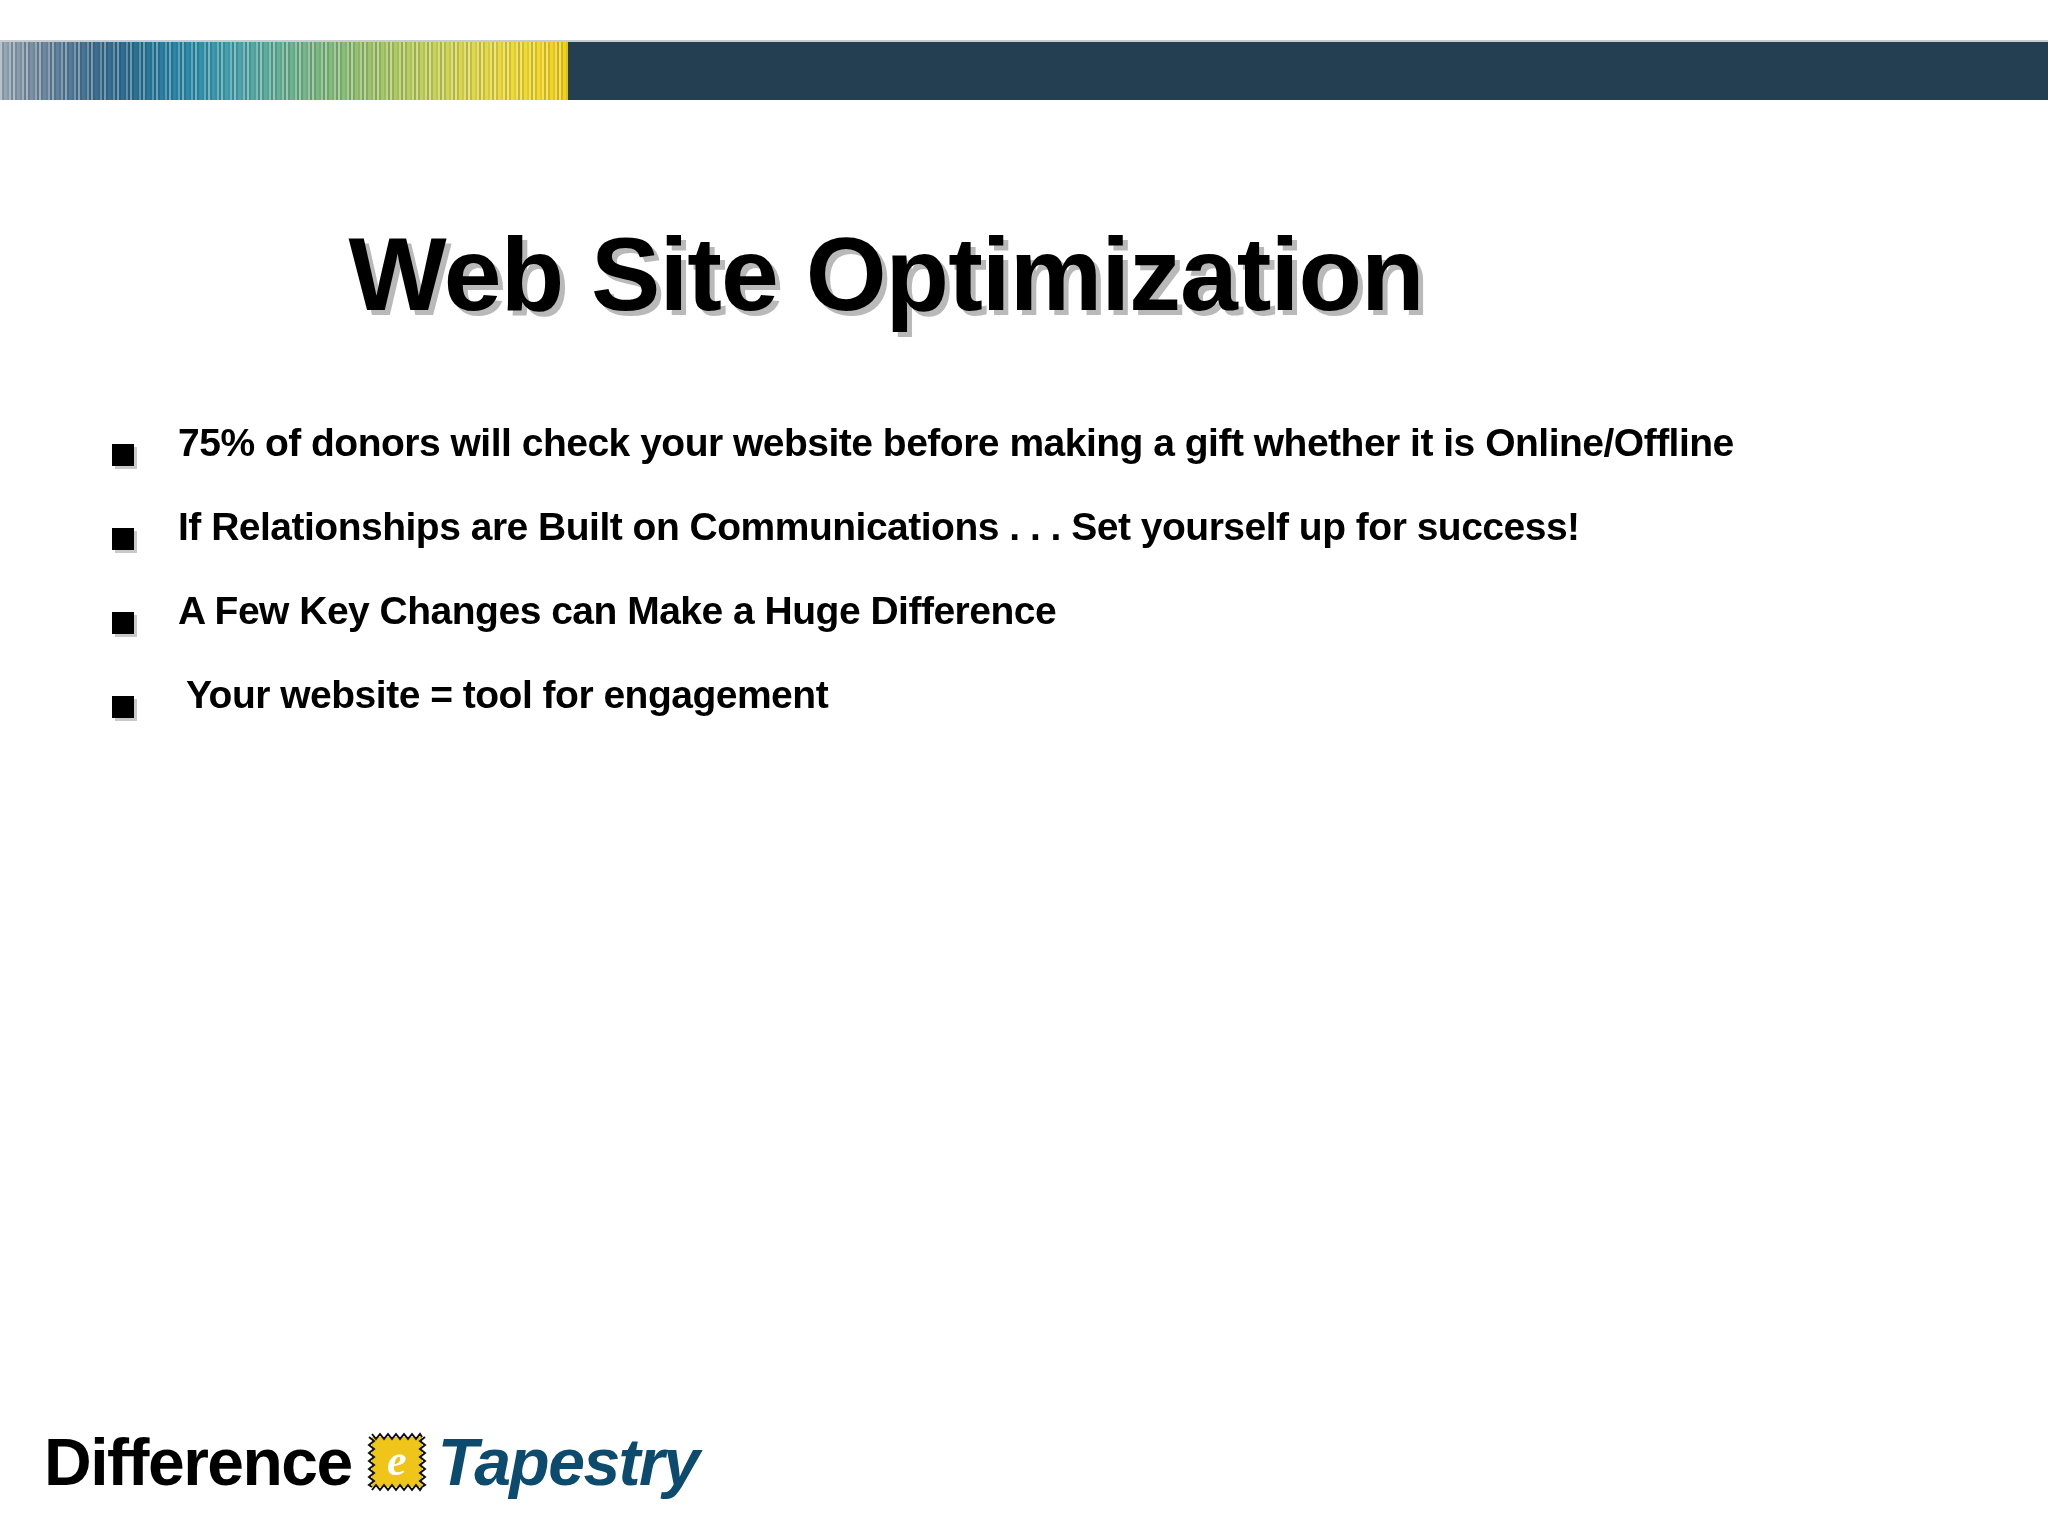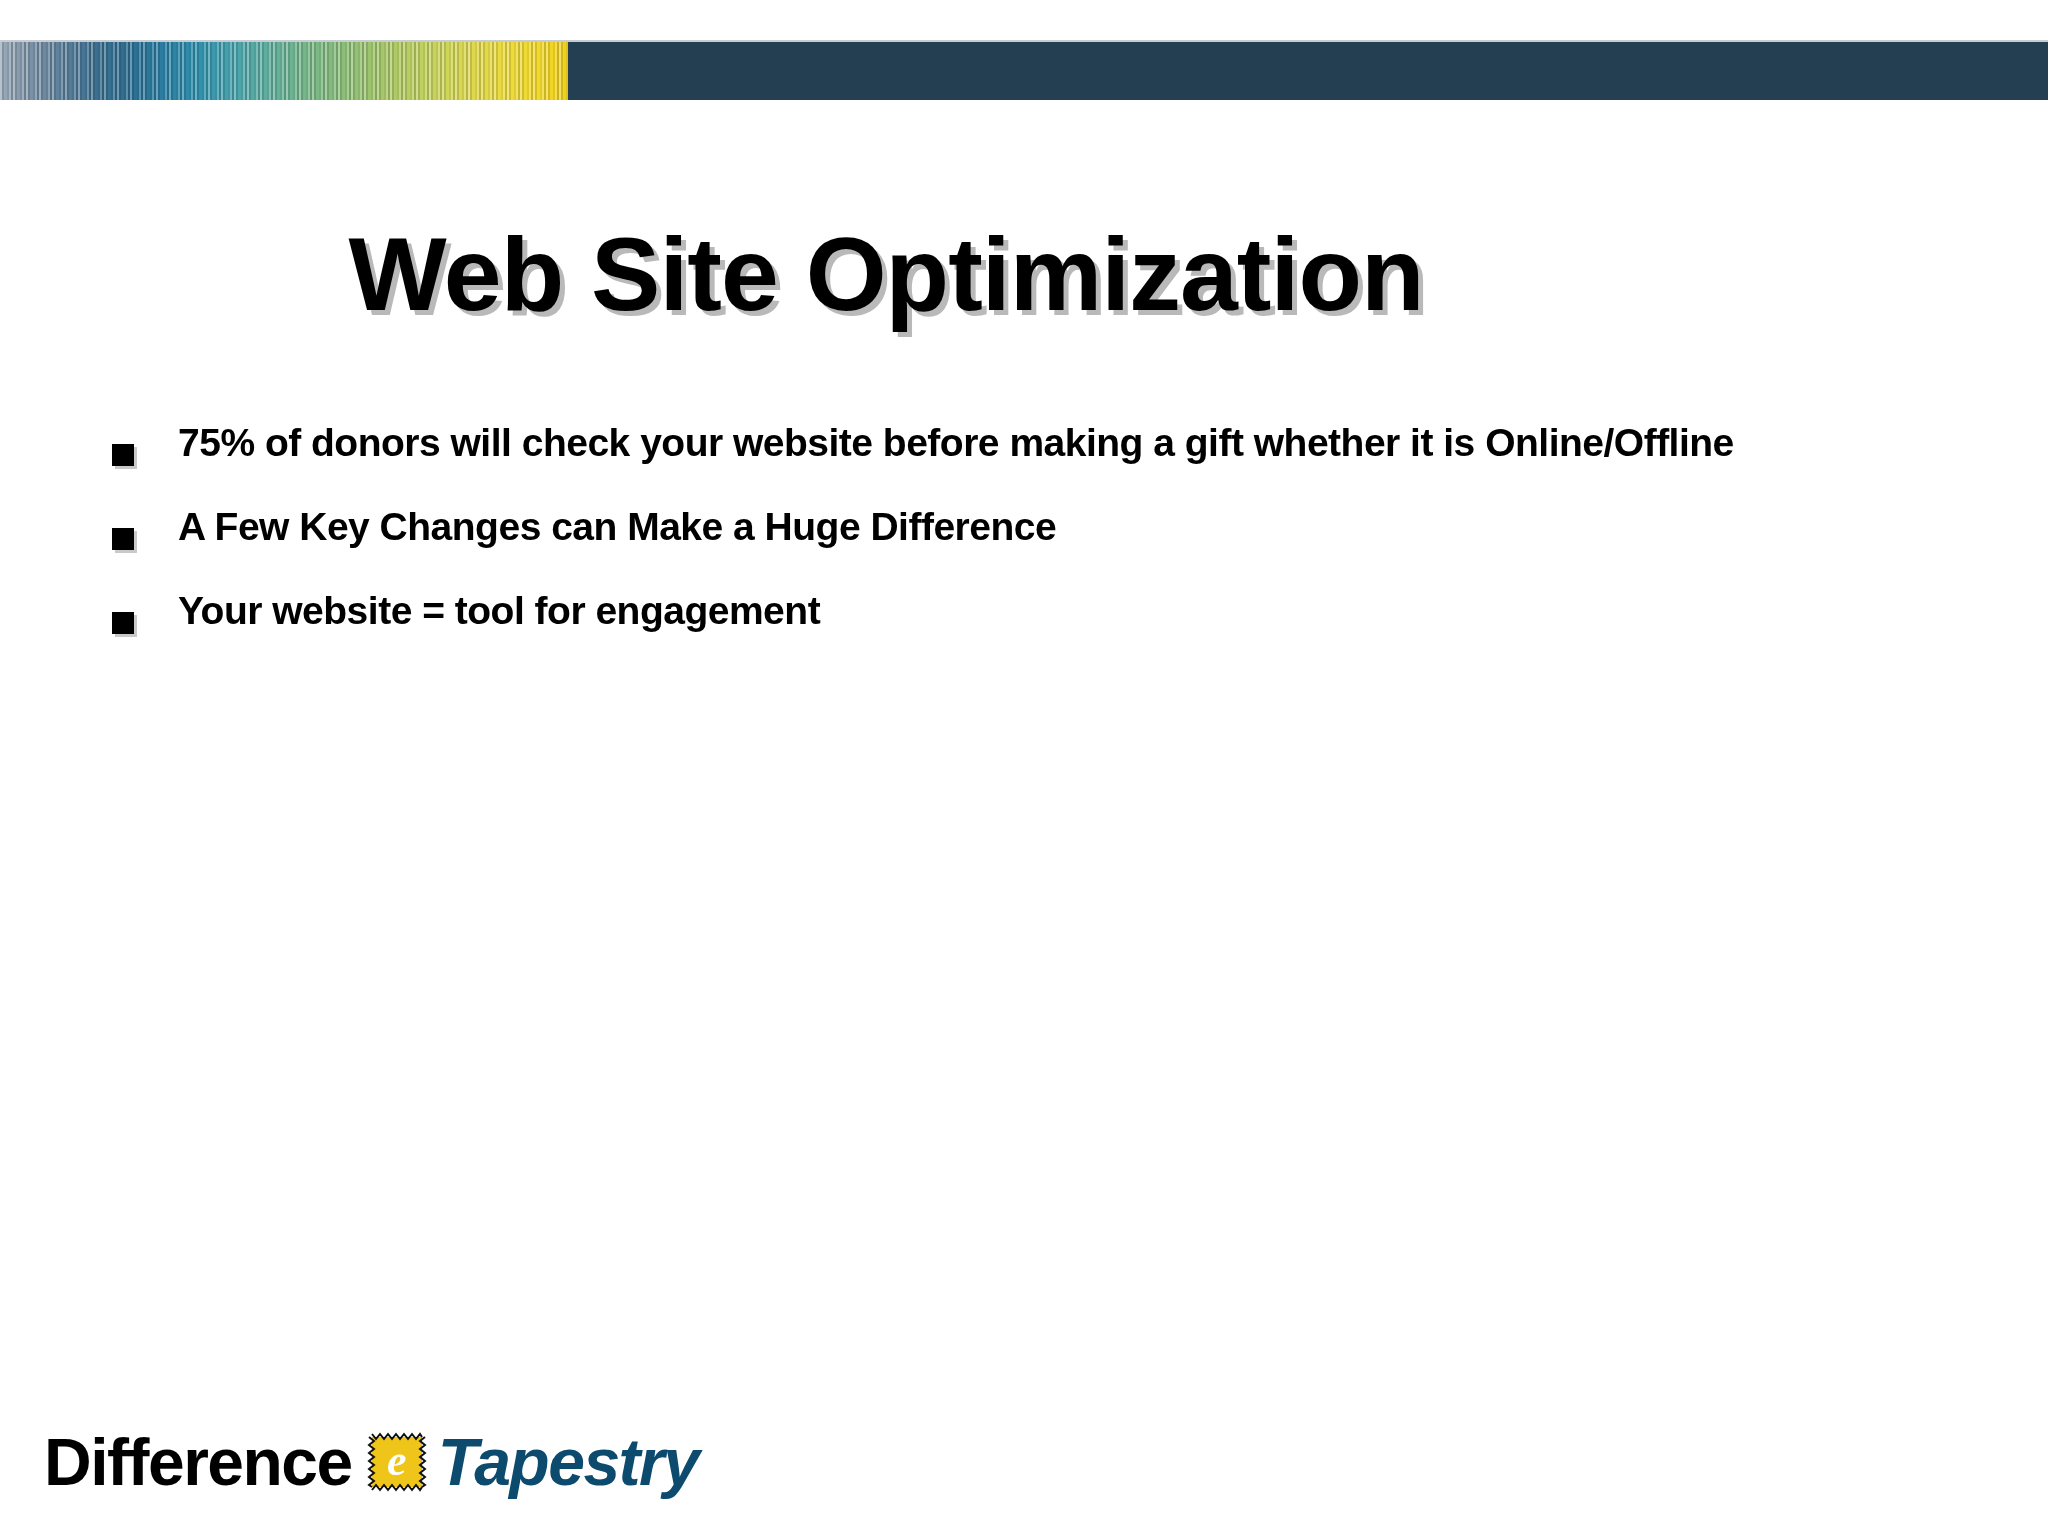--- a/index.html
+++ b/index.html
@@ -98,21 +98,21 @@
     position: absolute;
     left: 112px;
     top: 422px;
     width: 1860px;
   }
   .bullet-row {
     display: flex;
     align-items: flex-start;
     margin-bottom: 40px;
   }
-  .bullet-row:last-child { margin-bottom: 0; }
+  .bullet-row:last-child { margin-bottom: 0; gap: 8px; }
 
   .bullet-marker {
     flex: 0 0 auto;
     width: 22px;
     height: 22px;
     background: #000000;
     margin-top: 22px;
     margin-right: 44px;
     box-shadow: 3px 3px 0 #c9c9c9;
   }
@@ -194,20 +194,24 @@
 
 <h1 class="slide-title">Web Site Optimization</h1>
 
 <div class="body-list">
 
   <div class="bullet-row">
     <span class="bullet-marker"></span>
     <span class="bullet-text">75% of donors will check your website before making a gift whether it is Online/Offline</span>
   </div>
 
+  <div class="bullet-row">
+    <span class="bullet-marker"></span>
+    <span class="bullet-text">If Relationships are Built on Communications . . . Set yourself up for success!</span>
+  </div>
 
   <div class="bullet-row tight">
     <span class="bullet-marker"></span>
     <span class="bullet-text">A Few Key Changes can Make a Huge Difference</span>
   </div>
 
   <div class="bullet-row tight">
     <span class="bullet-marker"></span>
     <span class="bullet-text">Your website = tool for engagement</span>
   </div>

